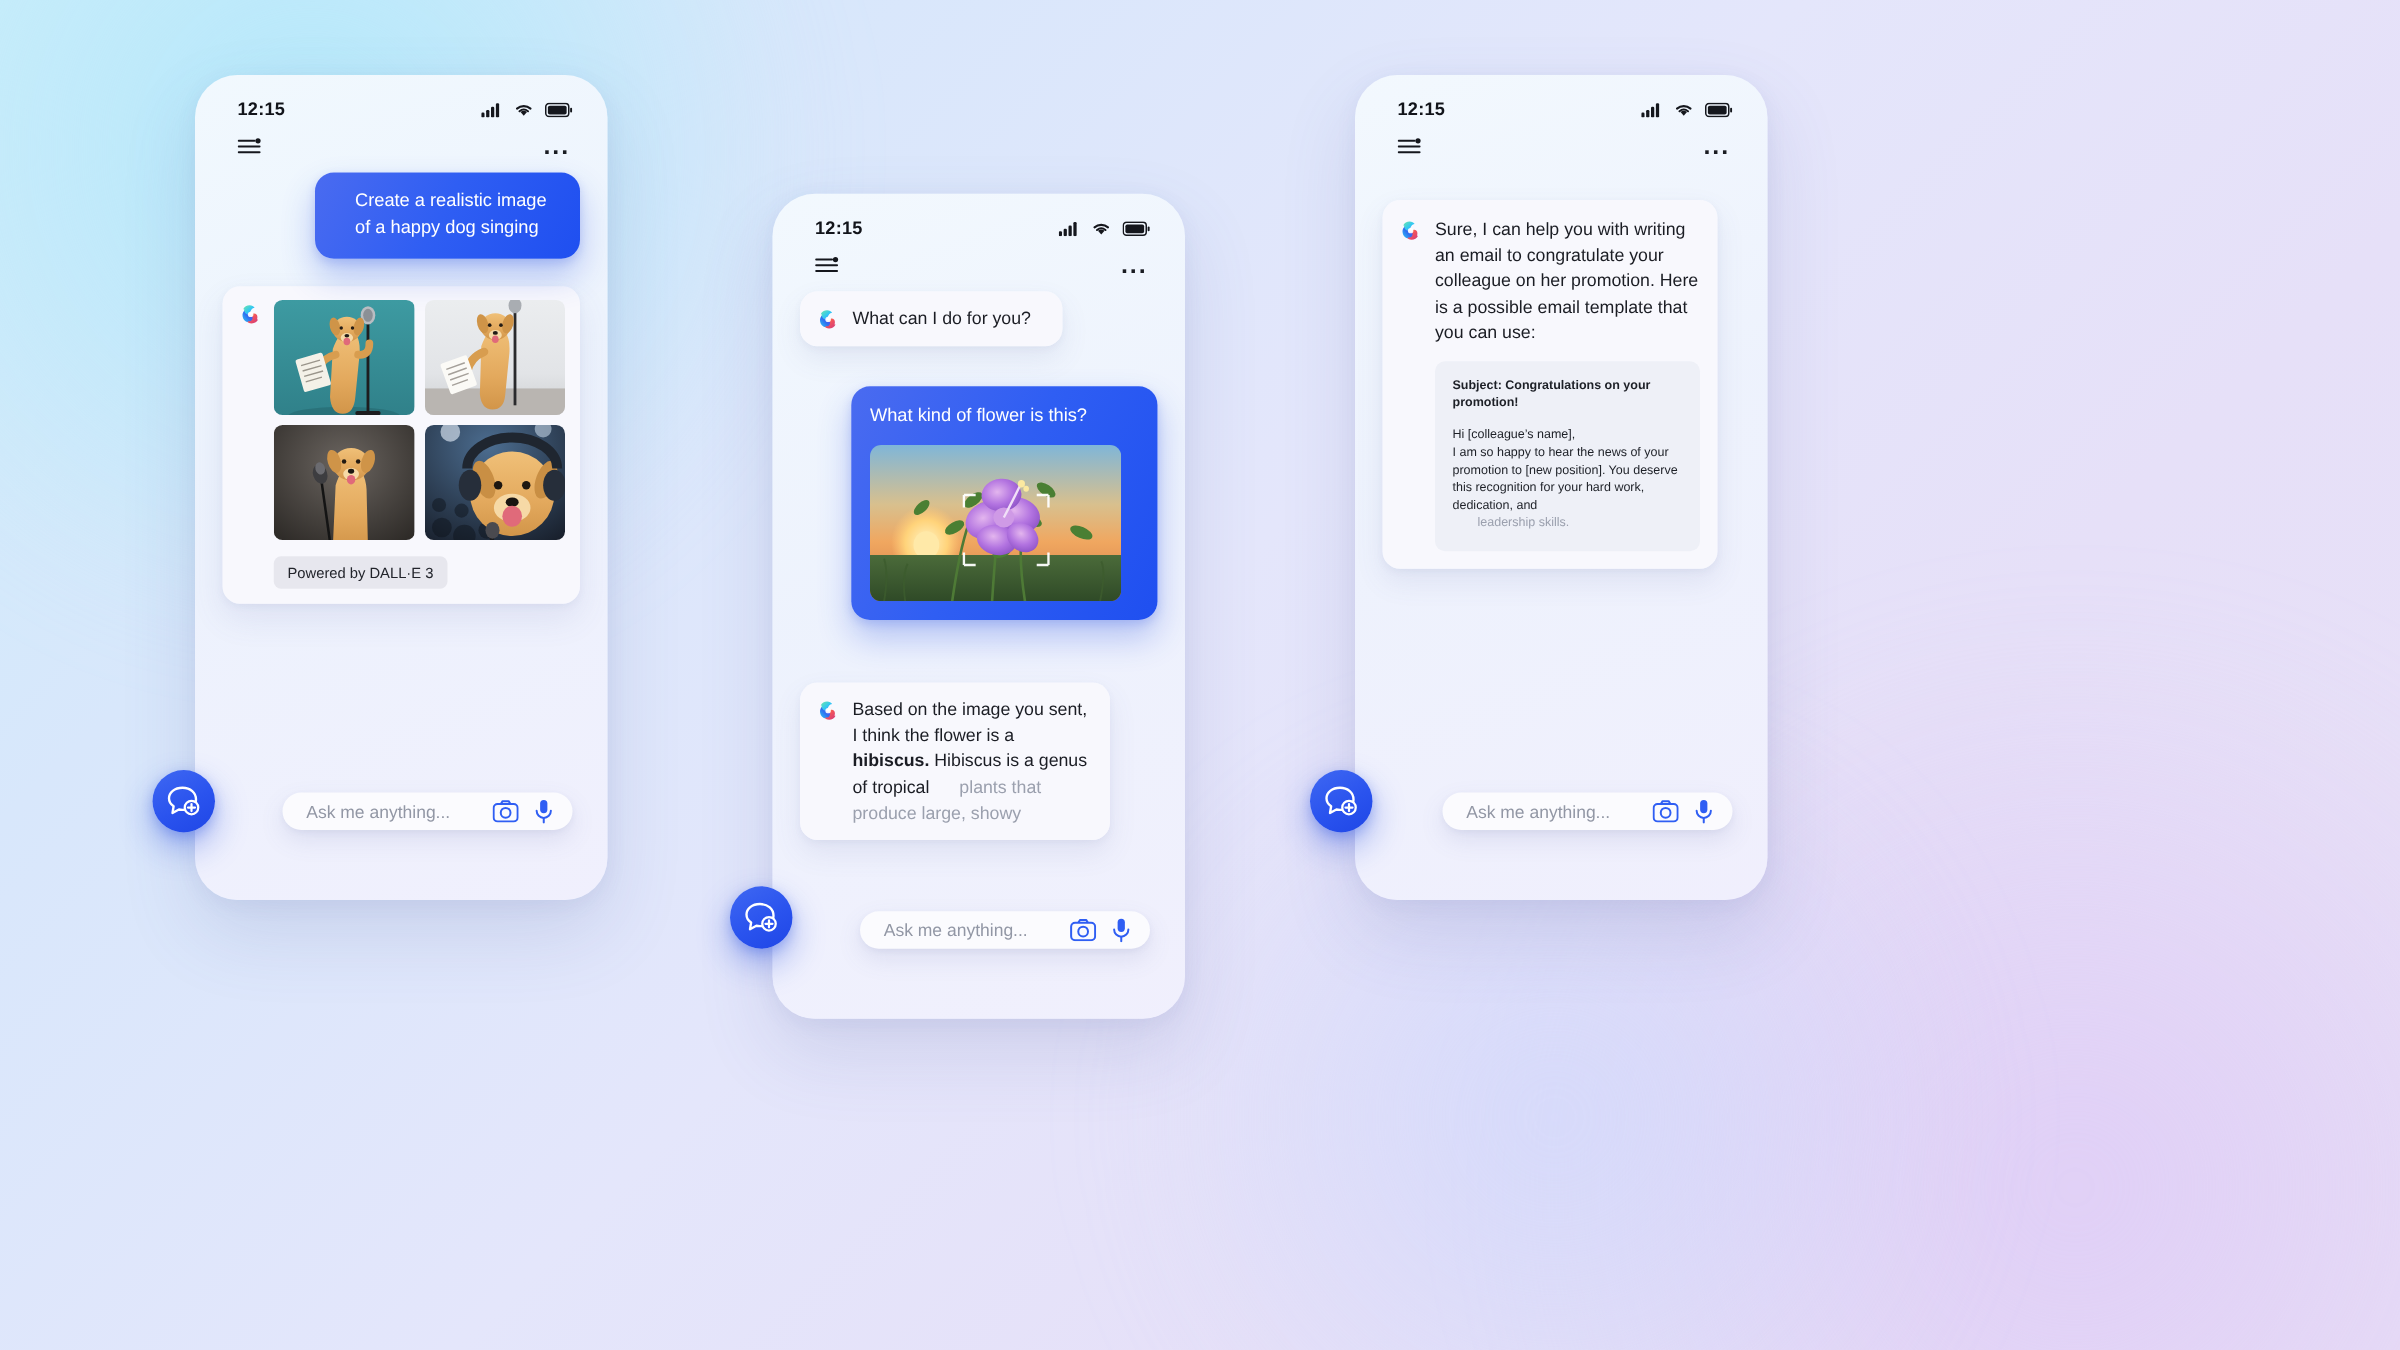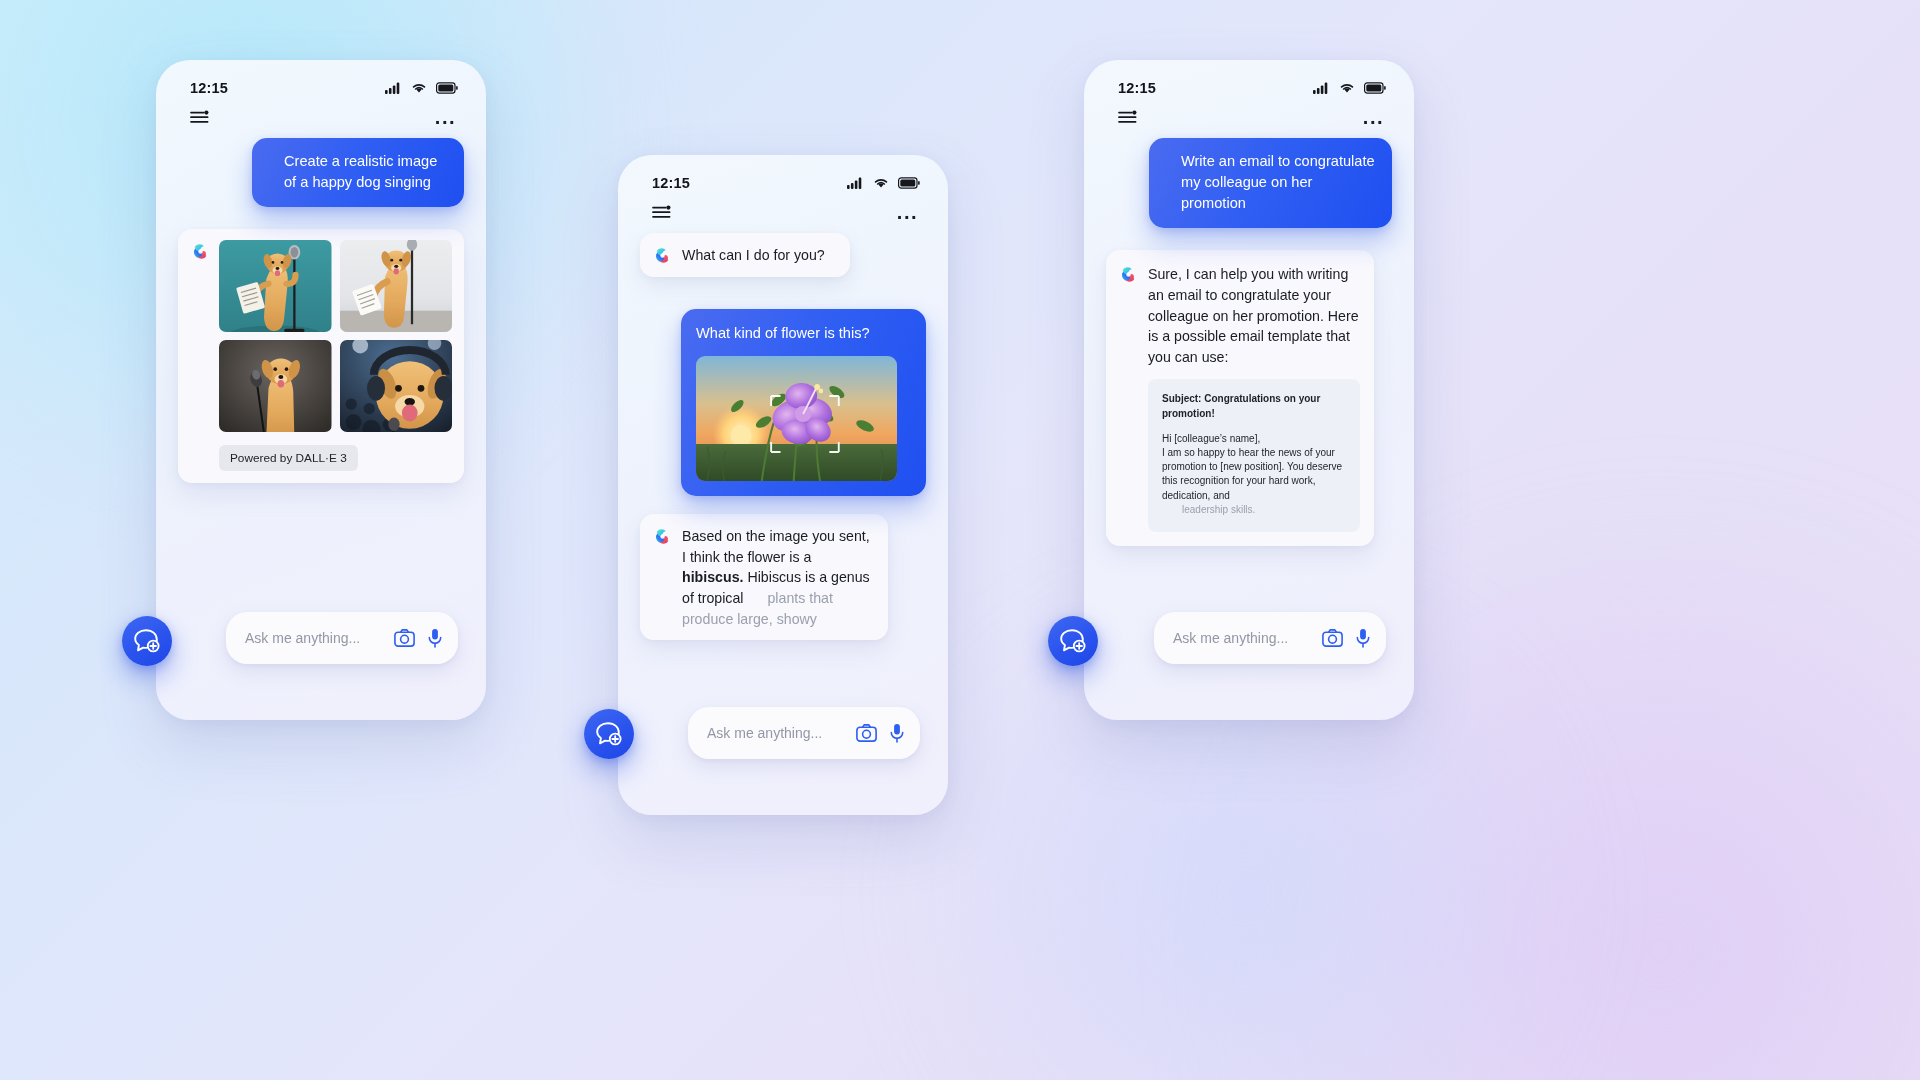--- a/index.html
+++ b/index.html
@@ -130,21 +130,21 @@
   .email-card .subj { font-weight: 700; margin-bottom: 11px; }
   .fade-txt { color: #9ba0ae; padding-left: 20px; }
 
   
   .composer {
     position: absolute; left: 0; right: 0; bottom: 56px;
     display: flex; align-items: center; padding: 0 28px 0 70px;
   }
   .composer-pill {
     flex: 1;
-    height: 52px;
+    height: 30px;
     background: #fbfbfe;
     border-radius: 21px;
     display: flex; align-items: center; justify-content: space-between;
     padding: 0 16px 0 19px;
     box-shadow: 0 8px 20px rgba(90,100,160,.13), 0 2px 5px rgba(90,100,160,.07);
   }
   .composer-placeholder { font-size: 14px; color: #9297a5; }
   .composer-icons { display: flex; align-items: center; gap: 13px; }
   .composer-icons svg { display: block; }
 
@@ -492,21 +492,21 @@
           <g stroke="#ffffff" stroke-width="2" fill="none" opacity=".95">
             <path d="M80 40 h10 M80 40 v10"></path>
             <path d="M152 40 h-10 M152 40 v10"></path>
             <path d="M80 96 h10 M80 96 v-10"></path>
             <path d="M152 96 h-10 M152 96 v-10"></path>
           </g>
         </svg>
       </div>
     </div>
 
-    <div class="bubble-bot" style="margin-top:18px;max-width:248px;">
+    <div class="bubble-bot" style="margin-top:50px;max-width:248px;">
       <span class="copilot">
         <svg viewBox="0 0 24 24">
           <path d="M5.2 7.3c1.1-2.4 3.3-3.6 5.9-3.6 2.1 0 3.6.9 4.6 2.3-1.5.1-2.6.9-3.3 2.2l-1.4 2.7c-.6 1.2-1.3 1.7-2.3 1.7-1.6 0-2.8-1.3-2.8-3 0-.8.1-1.5.3-2.3z" fill="url(#cp3)"></path>
           <path d="M18.8 16.6c-1.1 2.4-3.3 3.7-5.9 3.7-2.2 0-3.8-1-4.7-2.5 1.6 0 2.7-.8 3.4-2.1l1.4-2.7c.6-1.2 1.3-1.7 2.3-1.7 1.7 0 2.9 1.4 2.9 3.1 0 .8-.1 1.5-.4 2.2z" fill="url(#cp1)"></path>
           <path d="M9.4 19.1c-2.5-.6-4.2-2.5-4.7-5-.5-2.4.3-4.2 1.6-5.4.2 1.6 1.1 2.6 2.5 3.1l2.9.9c1.3.4 1.9 1 2.1 2 .3 1.7-.8 3.2-2.4 3.6-.7.1-1.4.1-2 .05z" fill="url(#cp2)"></path>
           <circle cx="12" cy="12" r="2.5" fill="#ffffff" opacity=".92"></circle>
         </svg>
       </span>
       <span class="bot-text">
         <span>Based on the image you sent,</span>
@@ -572,21 +572,20 @@
     <svg width="20" height="14" viewBox="0 0 20 14">
       <path d="M1 2.6 H13.6" stroke="#15171d" stroke-width="1.7" stroke-linecap="round"></path>
       <circle cx="16.4" cy="2.6" r="2.1" fill="#15171d"></circle>
       <path d="M1 7.2 H17.6" stroke="#15171d" stroke-width="1.7" stroke-linecap="round"></path>
       <path d="M1 11.8 H17.6" stroke="#15171d" stroke-width="1.7" stroke-linecap="round"></path>
     </svg>
     <span class="dots">...</span>
   </div>
 
   <div class="chat">
-    <div class="bubble-user" style="max-width:243px;">Write an email to congratulate my colleague on her promotion</div>
 
     <div class="bubble-bot" style="margin-top:22px;max-width:268px;align-items:flex-start;padding:13px 14px 14px 12px;">
       <span class="copilot">
         <svg viewBox="0 0 24 24">
           <path d="M5.2 7.3c1.1-2.4 3.3-3.6 5.9-3.6 2.1 0 3.6.9 4.6 2.3-1.5.1-2.6.9-3.3 2.2l-1.4 2.7c-.6 1.2-1.3 1.7-2.3 1.7-1.6 0-2.8-1.3-2.8-3 0-.8.1-1.5.3-2.3z" fill="url(#cp3)"></path>
           <path d="M18.8 16.6c-1.1 2.4-3.3 3.7-5.9 3.7-2.2 0-3.8-1-4.7-2.5 1.6 0 2.7-.8 3.4-2.1l1.4-2.7c.6-1.2 1.3-1.7 2.3-1.7 1.7 0 2.9 1.4 2.9 3.1 0 .8-.1 1.5-.4 2.2z" fill="url(#cp1)"></path>
           <path d="M9.4 19.1c-2.5-.6-4.2-2.5-4.7-5-.5-2.4.3-4.2 1.6-5.4.2 1.6 1.1 2.6 2.5 3.1l2.9.9c1.3.4 1.9 1 2.1 2 .3 1.7-.8 3.2-2.4 3.6-.7.1-1.4.1-2 .05z" fill="url(#cp2)"></path>
           <circle cx="12" cy="12" r="2.5" fill="#ffffff" opacity=".92"></circle>
         </svg>
       </span>

